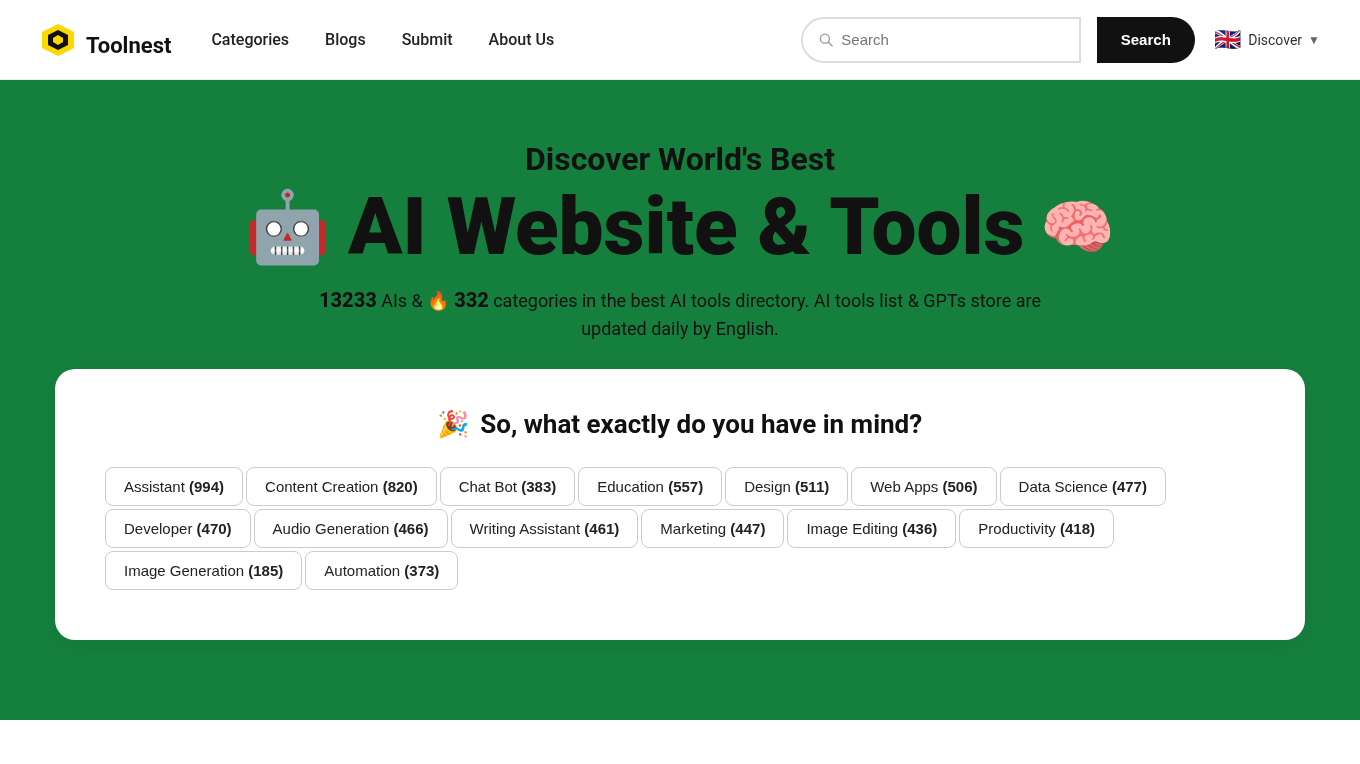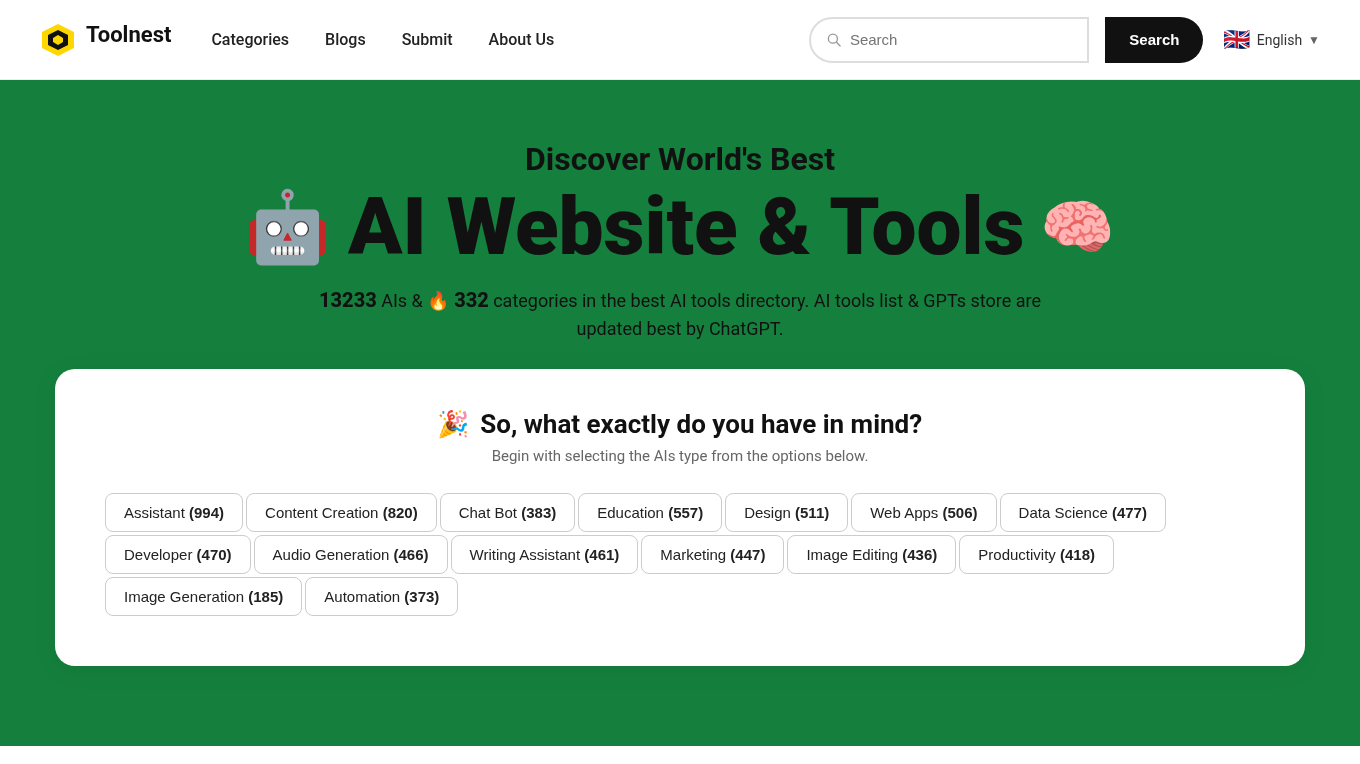--- a/index.html
+++ b/index.html
@@ -11,21 +11,21 @@
       align-items: center;
       padding: 0 40px;
       height: 80px;
       background: #fff;
       border-bottom: 1px solid #eee;
       position: relative;
       z-index: 10;
     }
     .logo-area {
       display: flex;
-      align-items: flex-start;
+      align-items: flex-end;
       gap: 10px;
       text-decoration: none;
       margin-right: 40px;
     }
     .logo-icon {
       width: 36px;
       height: 36px;
     }
     .logo-text {
       font-size: 22px;
@@ -220,44 +220,43 @@
         <circle cx="6.5" cy="6.5" r="5" stroke="#999" stroke-width="1.5"></circle>
         <line x1="10.5" y1="10.5" x2="14.5" y2="14.5" stroke="#999" stroke-width="1.5" stroke-linecap="round"></line>
       </svg>
       <input type="text" placeholder="Search" style="">
     </div>
     <button class="search-btn">Search</button>
   </div>
 
   <div class="lang-area">
     <span class="flag-icon">🇬🇧</span>
-    <span class="lang-text">English</span>
+    <span class="lang-text">Discover</span>
     <span style="font-size:12px;color:#666;">▼</span>
   </div>
 </nav>
 
 <section class="hero">
   <div class="hero-subtitle">Discover World's Best</div>
   <div class="hero-title-row">
     <span class="hero-robot">🤖</span>
     <span class="hero-title">AI Website &amp; Tools</span>
     <span class="hero-ai-icon">🧠</span>
   </div>
   <div class="hero-stats">
     <strong>13233</strong><span> AIs &amp; 🔥 </span><strong>332</strong><span> categories in the best AI tools directory. AI tools list &amp; GPTs store are</span>
   </div>
-  <div class="hero-stats-sub">updated best by ChatGPT.</div>
+  <div class="hero-stats-sub">updated daily by English.</div>
 
   <div class="card">
     <div class="card-header">
       <div class="card-title">
         <span>🎉</span>
         <span>So, what exactly do you have in mind?</span>
       </div>
-      <div class="card-subtitle">Begin with selecting the AIs type from the options below.</div>
     </div>
     <div class="tags-section" id="tags-container">
     <button class="tag">Assistant <span class="tag-count">(994)</span></button>
         <button class="tag">Content Creation <span class="tag-count">(820)</span></button>
         <button class="tag">Chat Bot <span class="tag-count">(383)</span></button>
         <button class="tag">Education <span class="tag-count">(557)</span></button>
         <button class="tag">Design <span class="tag-count">(511)</span></button>
         <button class="tag">Web Apps <span class="tag-count">(506)</span></button>
         <button class="tag">Data Science <span class="tag-count">(477)</span></button>
         <button class="tag">Developer <span class="tag-count">(470)</span></button>

